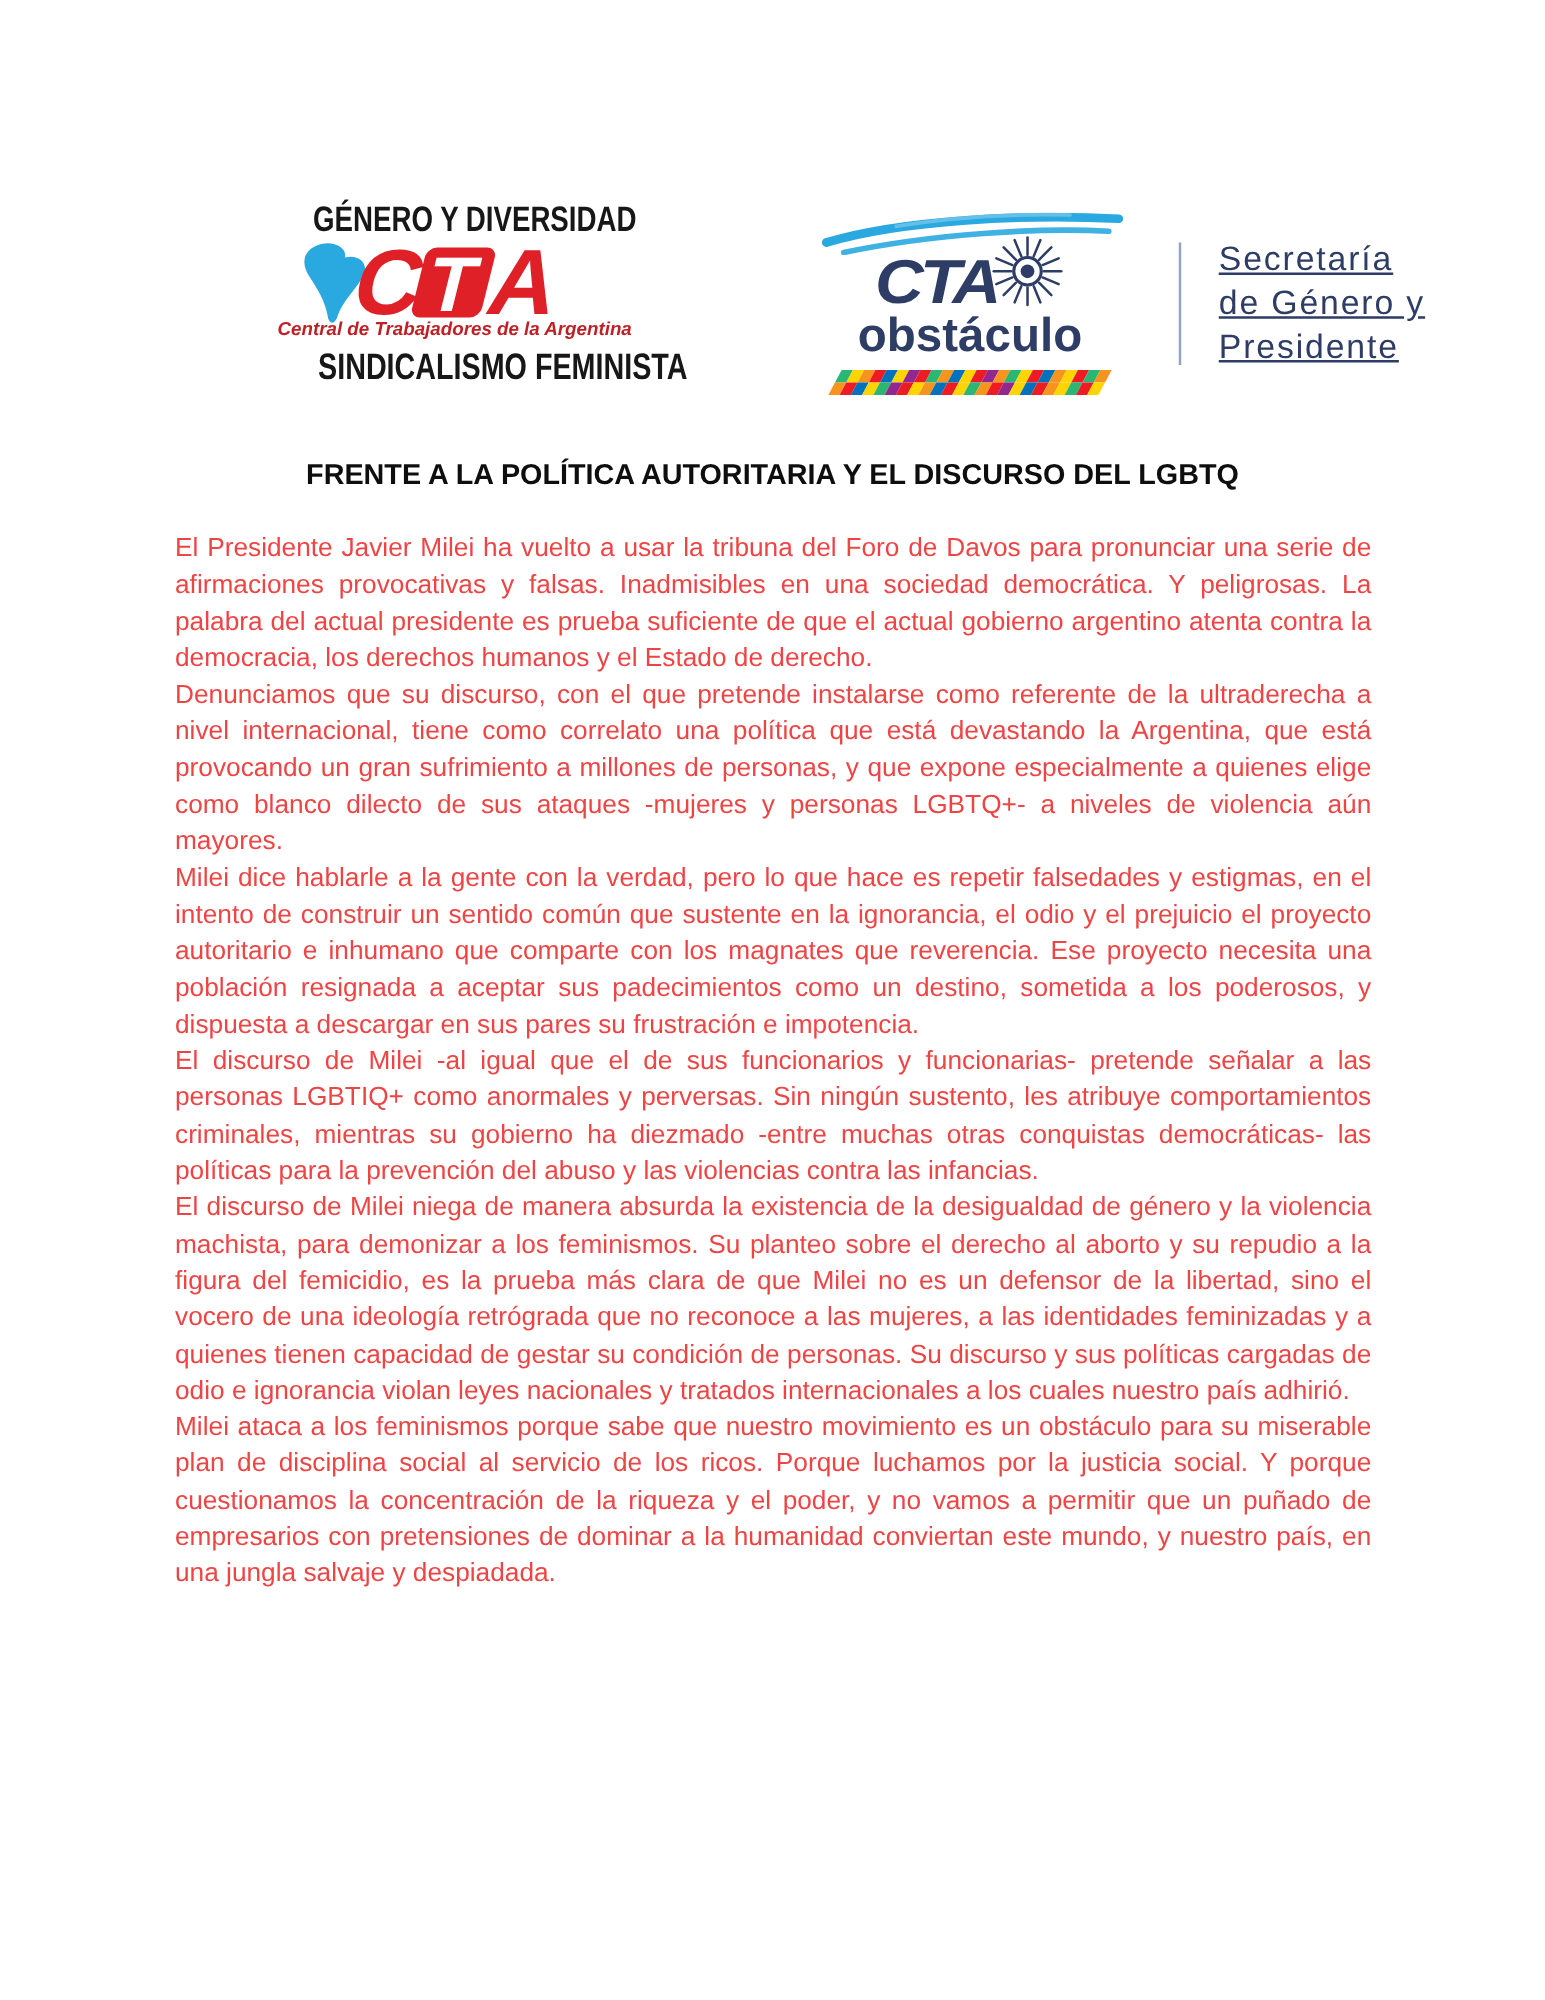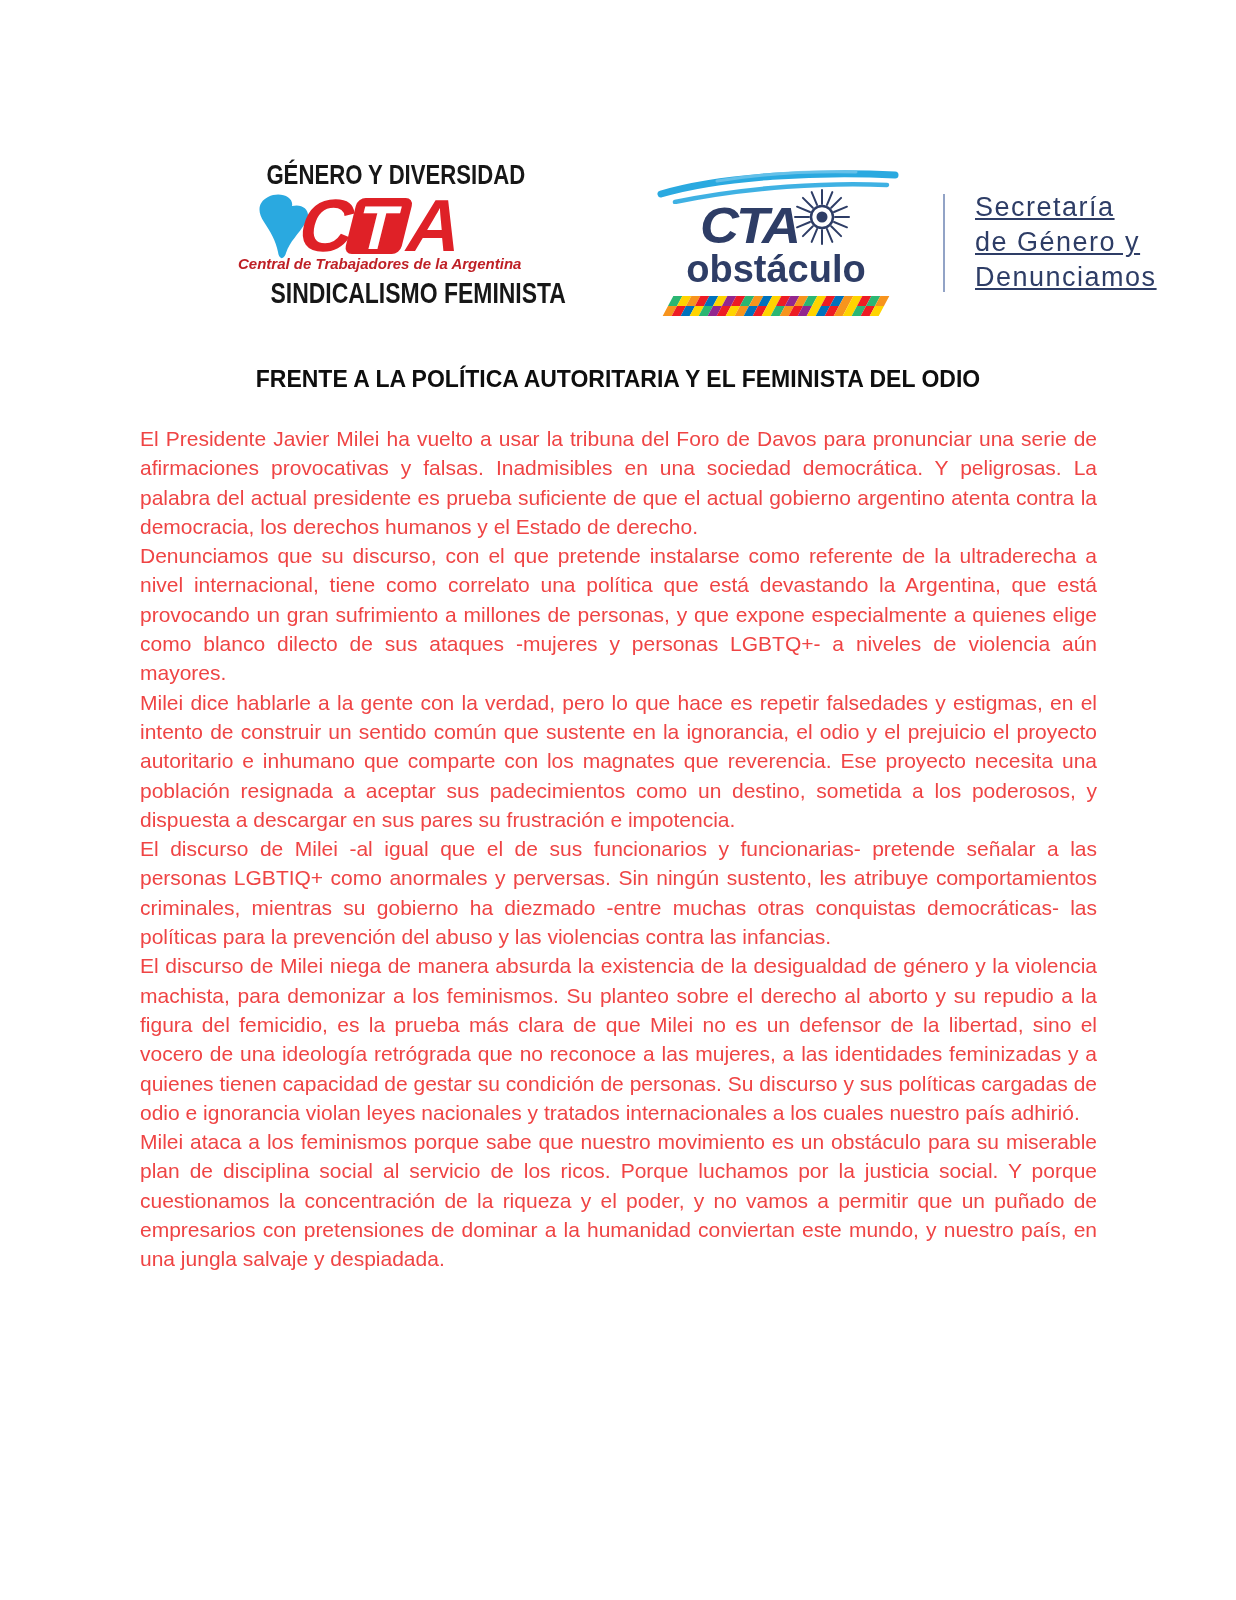--- a/index.html
+++ b/index.html
@@ -11,21 +11,21 @@
     width: 1236px;
     height: 1600px;
     background: #ffffff;
     overflow: hidden;
     margin: 0 auto;
   }
 
   
   .logo-left {
     position: absolute;
-    left: 238px;
+    left: 222px;
     top: 160px;
     width: 262px;
     text-align: center;
   }
   .gd-text {
     display: inline-block;
     font-weight: 900;
     font-size: 27px;
     color: var(--ink-black);
     transform: scaleX(0.82) scaleY(1.05);
@@ -258,25 +258,25 @@
           <div class="strip-cell" style="background: rgb(237, 28, 36);"></div>
           <div class="strip-cell" style="background: rgb(255, 212, 0);"></div>
         </div>
     </div>
 
     <div class="divider"></div>
 
     <div class="secretaria">
       <div>Secretaría</div>
       <div>de Género y</div>
-      <div>Denunciamos</div>
+      <div>Presidente</div>
     </div>
   </div>
 
-  <h1 class="doc-title">FRENTE A LA POLÍTICA AUTORITARIA Y EL FEMINISTA DEL ODIO</h1>
+  <h1 class="doc-title">FRENTE A LA POLÍTICA AUTORITARIA Y EL DISCURSO DEL LGBTQ</h1>
 
   <div class="doc-body">
     <p>El Presidente Javier Milei ha vuelto a usar la tribuna del Foro de Davos para pronunciar una serie de afirmaciones provocativas y falsas. Inadmisibles en una sociedad democrática. Y peligrosas. La palabra del actual presidente es prueba suficiente de que el actual gobierno argentino atenta contra la democracia, los derechos humanos y el Estado de derecho.</p>
     <p>Denunciamos que su discurso, con el que pretende instalarse como referente de la ultraderecha a nivel internacional, tiene como correlato una política que está devastando la Argentina, que está provocando un gran sufrimiento a millones de personas, y que expone especialmente a quienes elige como blanco dilecto de sus ataques -mujeres y personas LGBTQ+- a niveles de violencia aún mayores.</p>
     <p>Milei dice hablarle a la gente con la verdad, pero lo que hace es repetir falsedades y estigmas, en el intento de construir un sentido común que sustente en la ignorancia, el odio y el prejuicio el proyecto autoritario e inhumano que comparte con los magnates que reverencia. Ese proyecto necesita una población resignada a aceptar sus padecimientos como un destino, sometida a los poderosos, y dispuesta a descargar en sus pares su frustración e impotencia.</p>
     <p>El discurso de Milei -al igual que el de sus funcionarios y funcionarias- pretende señalar a las personas LGBTIQ+ como anormales y perversas. Sin ningún sustento, les atribuye comportamientos criminales, mientras su gobierno ha diezmado -entre muchas otras conquistas democráticas- las políticas para la prevención del abuso y las violencias contra las infancias.</p>
     <p>El discurso de Milei niega de manera absurda la existencia de la desigualdad de género y la violencia machista, para demonizar a los feminismos. Su planteo sobre el derecho al aborto y su repudio a la figura del femicidio, es la prueba más clara de que Milei no es un defensor de la libertad, sino el vocero de una ideología retrógrada que no reconoce a las mujeres, a las identidades feminizadas y a quienes tienen capacidad de gestar su condición de personas. Su discurso y sus políticas cargadas de odio e ignorancia violan leyes nacionales y tratados internacionales a los cuales nuestro país adhirió.</p>
     <p>Milei ataca a los feminismos porque sabe que nuestro movimiento es un obstáculo para su miserable plan de disciplina social al servicio de los ricos. Porque luchamos por la justicia social. Y porque cuestionamos la concentración de la riqueza y el poder, y no vamos a permitir que un puñado de empresarios con pretensiones de dominar a la humanidad conviertan este mundo, y nuestro país, en una jungla salvaje y despiadada.</p>
   </div>
 

